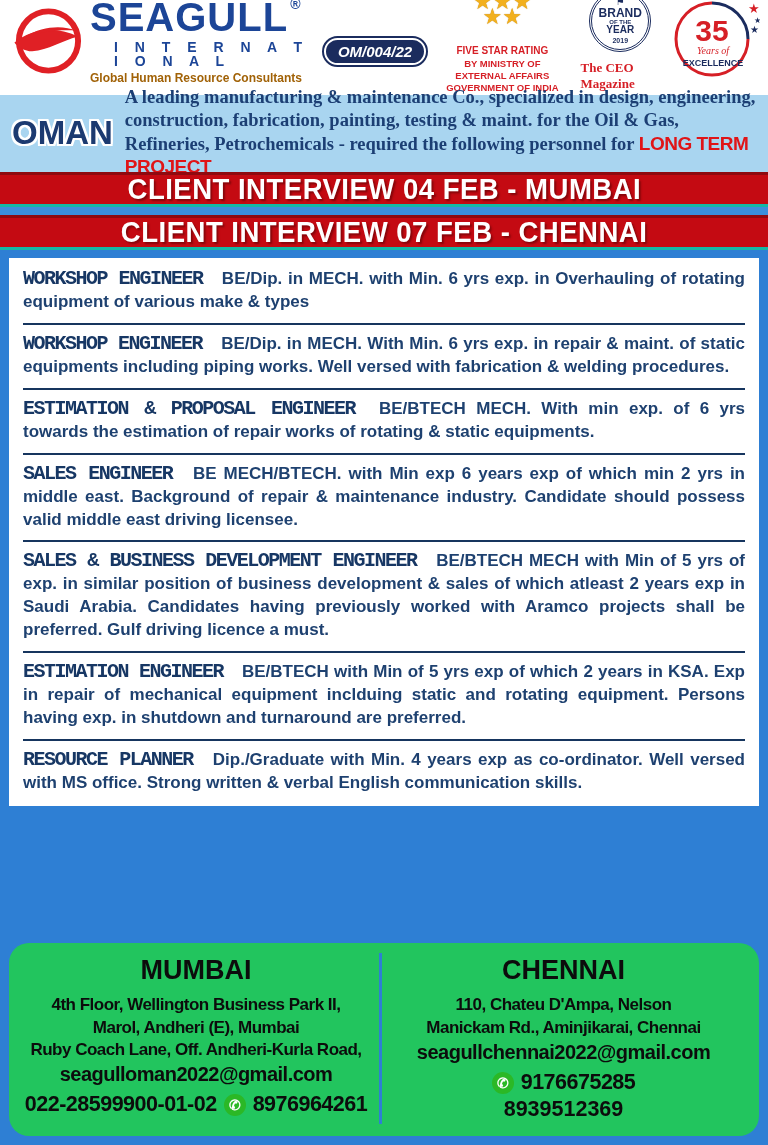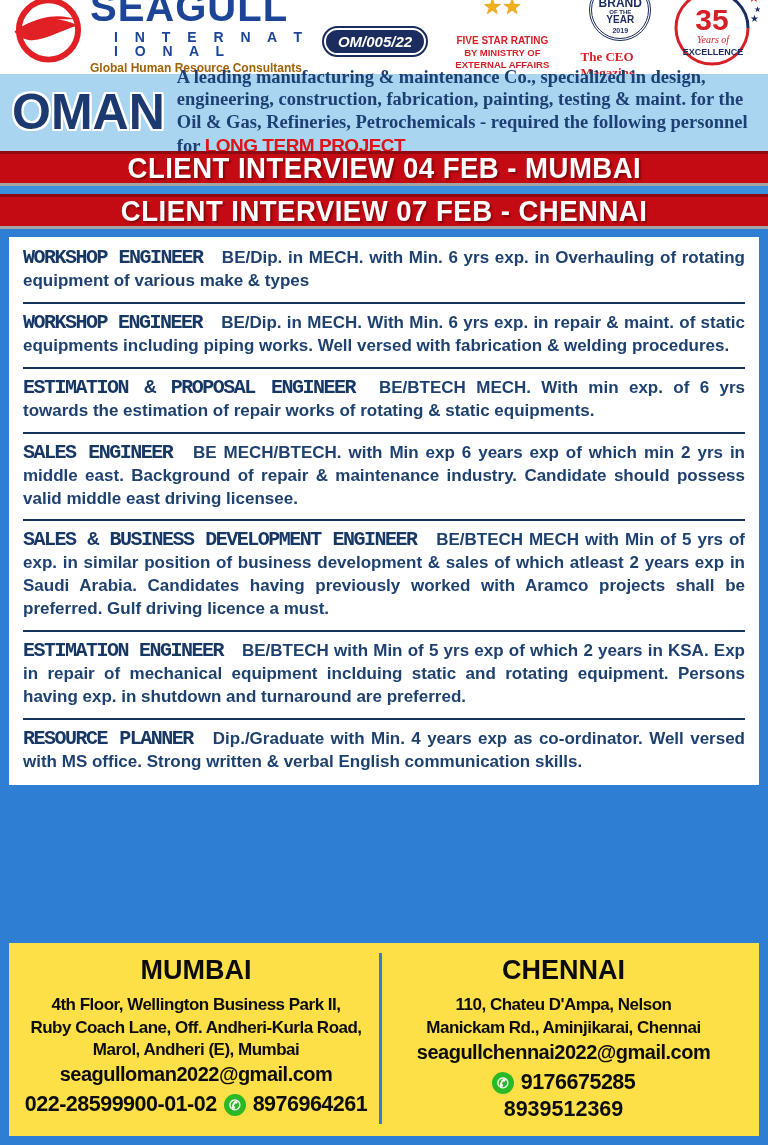--- a/index.html
+++ b/index.html
@@ -1,20 +1,20 @@
 <!DOCTYPE html>
 <html><head>
 <meta charset="utf-8">
 <style>
   * { margin:0; padding:0; box-sizing:border-box; }
   body { width:768px; font-family:"Liberation Sans", sans-serif; background:#fff; }
   .page { width:768px; min-height:1145px; display:flex; flex-direction:column; }
 
   
-  .top { height:74px; background:#ffffff; display:flex; align-items:center; padding:6px 8px 20px 10px; gap:8px; }
+  .top { height:95px; background:#ffffff; display:flex; align-items:center; padding:6px 8px 20px 10px; gap:8px; }
   .brand-wrap { display:flex; align-items:center; gap:6px; }
   .logo-svg { width:74px; height:74px; flex:0 0 auto; }
   .brand-text { display:flex; flex-direction:column; line-height:1; }
   .brand-name-row { display:flex; align-items:flex-start; }
   .brand-name { font-size:40px; font-weight:800; color:#1c4597; letter-spacing:1px; }
   .brand-reg { font-size:14px; color:#1c4597; font-weight:700; margin-left:2px; }
   .brand-sub { font-size:14px; font-weight:700; color:#1c4597; letter-spacing:6.5px; margin-top:3px;margin-left:24px; }
   .brand-tag { font-size:12px; font-weight:700; color:#a16207; margin-top:4px; }
   .ref-badge { background:#1b2c5e; color:#fff; font-style:italic; font-weight:800; font-size:15px;
     padding:3px 12px; border-radius:16px; border:2px solid #ffffff; outline:2px solid #1b2c5e;
@@ -32,45 +32,45 @@
   .boy-flag { font-size:10px; }
   .boy-brand { font-size:12px; font-weight:800; }
   .boy-ofthe { font-size:6px; font-weight:700; }
   .boy-year { font-size:10px; font-weight:800; }
   .boy-num { font-size:7px; font-weight:700; margin-top:2px; }
   .boy-mag { font-family:"Liberation Serif", serif; color:#d61f26; font-weight:700; font-size:13px; margin-top:8px; }
   .ex-wrap { position:relative; width:88px; height:84px; margin-left:4px; flex:0 0 auto; }
 
   
   .intro { height:77px; background:#a9d5f0; display:flex; align-items:center; padding:4px 10px 6px 12px; gap:12px; }
-  .oman { font-size:50px; font-weight:900; color:#1c3a70; letter-spacing:0px; line-height:1; flex:0 0 auto;
+  .oman { font-size:33px; font-weight:900; color:#1c3a70; letter-spacing:0px; line-height:1; flex:0 0 auto;
     text-shadow:-2px -2px 0 #fff, 2px -2px 0 #fff, -2px 2px 0 #fff, 2px 2px 0 #fff, 0 -2px 0 #fff, 0 2px 0 #fff, -2px 0 0 #fff, 2px 0 0 #fff; }
   .intro-text { font-family:"Liberation Serif", serif; font-weight:700; color:#1c3f74; font-size:18.5px;
     line-height:1.22; text-align:left; }
   .intro-highlight { font-family:"Liberation Sans", sans-serif; color:#e01417; font-weight:900; font-size:19px; letter-spacing:-0.5px; }
 
   
-  .banner { background:#c40a12; border-top:3px solid #8f0a10; border-bottom:3px solid #a3a3a3;
+  .banner { background:#c40a12; border-top:3px solid #8f0a10; border-bottom:3px solid #14b8a6;
     height:35px; display:flex; align-items:center; justify-content:center; }
   .banner-text { color:#fff; font-weight:900; font-size:29px; letter-spacing:0.5px; white-space:nowrap;
     text-shadow:2px 2px 2px rgba(60,0,0,.45); display:inline-block; transform:scaleX(.95); }
   .banner-gap { height:8px; background:#3b8fdc; }
 
   
   .jobs-frame { background:#2e7fd4; padding:8px 9px 9px 9px; flex:1 0 auto; }
   .jobs-panel { background:#ffffff; padding:2px 10px; }
   .job { padding:8px 4px 9px 4px; }
   .job-text { text-align:justify; }
   .job-title { font-size:20px; font-weight:900; color:#173764; letter-spacing:-1.5px; margin-right:14px; line-height:1;font-family:Liberation Mono, monospace; }
   .job-desc { font-size:17px; font-weight:700; color:#1e4170; line-height:1.35; }
   .job-sep { border-bottom:2px solid #16355e; margin:0 4px; }
 
   
   .offices-frame { background:#2e7fd4; padding:0 9px 9px 9px; }
-  .offices-panel { background:#fde047; display:flex; padding:10px 14px 12px 4px; }
+  .offices-panel { background:#22c55e; display:flex; padding:10px 14px 12px 4px;border-radius:20px; }
   .office { flex:1 1 50%; text-align:center; color:#0c0c0c; padding:2px 8px; }
   .office + .office { border-left:3px solid #2e7fd4; }
   .office-city { font-size:27px; font-weight:900; letter-spacing:0; margin-bottom:8px; }
   .office-line { font-size:17px; font-weight:800; line-height:1.32; letter-spacing:-0.5px; }
   .office-email { font-size:20px; font-weight:800; margin-top:2px; letter-spacing:-0.5px; }
   .office-phone-row { display:flex; align-items:center; justify-content:center; gap:7px; margin-top:6px;
     font-size:21.5px; font-weight:900; letter-spacing:-0.5px; }
   .wa-icon { width:22px; height:22px; border-radius:50%; background:#2bb826; color:#fff; display:inline-flex;
     align-items:center; justify-content:center; font-size:14px; flex:0 0 auto; }
   .office-phone2 { font-size:21.5px; font-weight:900; margin-top:2px; }
@@ -90,21 +90,21 @@
       <div class="brand-text">
         <div class="brand-name-row">
           <span class="brand-name">SEAGULL</span>
           <span class="brand-reg">®</span>
         </div>
         <span class="brand-sub">I N T E R N A T I O N A L</span>
         <span class="brand-tag">Global Human Resource Consultants</span>
       </div>
     </div>
 
-    <div class="ref-badge">OM/005/22</div>
+    <div class="ref-badge">OM/004/22</div>
 
     <div class="rating">
       <div class="stars">
         <div>★★★</div>
         <div class="r2">★★</div>
       </div>
       <div class="rating-lines">
         <div class="l1">FIVE STAR RATING</div>
         <div class="l2">BY MINISTRY OF EXTERNAL AFFAIRS</div>
         <div class="l3">GOVERNMENT OF INDIA</div>
@@ -212,22 +212,22 @@
 
     </div>
   </section>
 
   <section class="offices-frame">
     <div class="offices-panel">
 
       <div class="office">
         <div class="office-city">MUMBAI</div>
         <div class="office-line">4th Floor, Wellington Business Park II,</div>
+        <div class="office-line">Marol, Andheri (E), Mumbai</div>
         <div class="office-line">Ruby Coach Lane, Off. Andheri-Kurla Road,</div>
-        <div class="office-line">Marol, Andheri (E), Mumbai</div>
         <div class="office-email">seagulloman2022@gmail.com</div>
         <div class="office-phone-row">
           <span>022-28599900-01-02</span>
           <span class="wa-icon">✆</span>
           <span>8976964261</span>
         </div>
       </div>
 
       <div class="office">
         <div class="office-city">CHENNAI</div>

